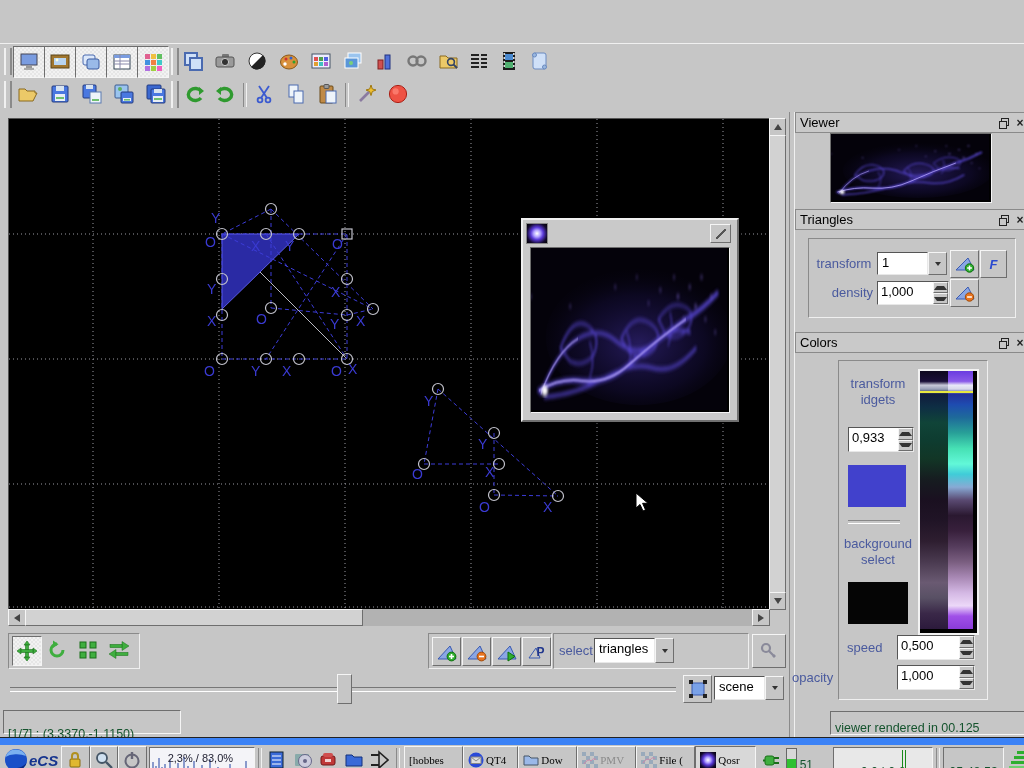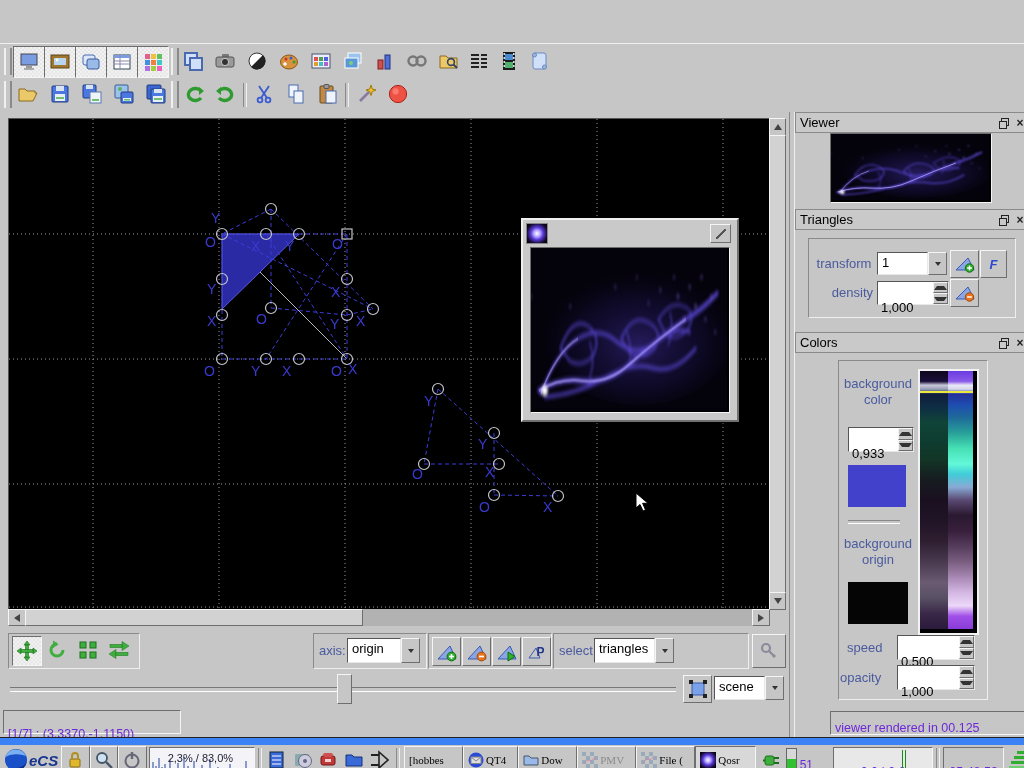--- a/index.html
+++ b/index.html
@@ -27,21 +27,21 @@
   .ptitle{background:#c9c9c9;border:1px solid #8a8a8a;display:flex;align-items:center;padding:0 4px;}
   .ptitle .txt{flex:1;font-size:13px;}
   .dockbtn{width:14px;height:13px;margin-left:3px;display:flex;align-items:center;justify-content:center;
            font-size:12px;line-height:10px;color:#222;}
   .floatglyph{position:relative;width:9px;height:9px;}
   .floatglyph:before{content:"";position:absolute;left:2px;top:0;width:6px;height:6px;border:1px solid #222;}
   .floatglyph:after{content:"";position:absolute;left:0;top:3px;width:6px;height:6px;border:1px solid #222;background:#c9c9c9;}
   .plabel{color:#4a5a9e;font-size:13px;}
   
   .spin{display:flex;}
-  .spin .val{flex:1;padding:2px 3px;font-size:13px;margin-top:16px;}
+  .spin .val{flex:1;padding:2px 3px;font-size:13px;}
   .spinbtns{width:15px;display:flex;flex-direction:column;}
   .spinbtns div{flex:1;display:flex;align-items:center;justify-content:center;}
   .tri-up{width:0;height:0;border-left:3px solid transparent;border-right:3px solid transparent;border-bottom:4px solid #333;}
   .tri-dn{width:0;height:0;border-left:3px solid transparent;border-right:3px solid transparent;border-top:4px solid #333;}
   .dd{display:flex;}
   .dd .val{flex:1;background:#fff;border:1px solid;border-color:#555 #e8e8e8 #e8e8e8 #555;padding:2px 4px;font-size:13px;}
   .ddbtn{width:17px;display:flex;align-items:center;justify-content:center;}
   
   .sbtrack{background:#b2b2b2;}
   .sbthumb{background:#d2d2d2;}
@@ -59,21 +59,21 @@
   .dseg{stroke:#3c3cd8;fill:none;stroke-dasharray:4 3;stroke-width:1;}
   .dpoly{stroke:#3c3cd8;fill:none;stroke-dasharray:4 3;stroke-width:1;}
   .ftri{fill:#2a2aa4;stroke:#5a5ae0;stroke-width:1;}
   .ehandle{stroke:#c2c2cc;fill:none;stroke-width:1.2;}
   .gline{stroke:#b8b8c0;stroke-width:1;}
   .elabel{fill:#3a3ad2;font-family:"Liberation Sans",sans-serif;font-size:14px;}
   
   .task{display:flex;align-items:center;gap:2px;padding:0 4px;height:27px;font-size:11px;}
   .task.out{border:1px solid;border-color:#f5f5f5 #6e6e6e #6e6e6e #f5f5f5;font-family:Liberation Serif, serif;}
   .task.active{border-color:#6e6e6e #f5f5f5 #f5f5f5 #6e6e6e;background:#d8d8d8;}
-  .blue-num{color:#6d28d9;margin-top:24px;}
+  .blue-num{color:#14532d;margin-top:24px;}
   .diagbtn{background:linear-gradient(135deg,transparent 44%,#555 44%,#555 56%,transparent 56%);width:10px;height:10px;}
 </style>
 </head>
 <body>
 
 <div id="screen">
 
   <svg width="0" height="0" style="position:absolute">
     <defs>
       <radialGradient id="haze" cx="50%" cy="55%" r="60%">
@@ -515,29 +515,20 @@
       <svg width="22" height="22">
           <g fill="#3fae3f" stroke="#1a701a" stroke-width="0.5">
             <polygon points="21,7 14,2.5 14,11.5"></polygon>
             <rect x="2" y="5.4" width="12" height="3.2"></rect>
             <polygon points="1,15 8,10.5 8,19.5"></polygon>
             <rect x="8" y="13.4" width="12" height="3.2"></rect>
           </g>
         </svg>
     </div>
   </div>
-  <div class="abs gframe" style="left:313px;top:633px;width:112px;height:34px">
-    <span class="abs plabel" style="left:5px;top:9px">axis:</span>
-    <div class="abs dd" style="left:33px;top:4px;width:73px;height:25px">
-      <div class="val">origin</div>
-      <div class="ddbtn out">
-          <div class="tri-dn"></div>
-        </div>
-    </div>
-  </div>
   <div class="abs gframe" style="left:428px;top:633px;width:122px;height:34px">
     <div class="abs cbtn out" style="left:3px;top:3px;width:27px;height:27px">
       <svg width="22" height="22">
           <polygon points="2,18 20,18 14,5" fill="#8aa6e4" stroke="#3a5ab0"></polygon>
           <circle cx="15.5" cy="15.5" r="4.4" fill="#2fae2f" stroke="#0c700c"></circle>
           <line x1="15.5" y1="13" x2="15.5" y2="18" stroke="#fff" stroke-width="1.6"></line>
           <line x1="13" y1="15.5" x2="18" y2="15.5" stroke="#fff" stroke-width="1.6"></line>
         </svg>
     </div>
     <div class="abs cbtn out" style="left:33px;top:3px;width:27px;height:27px">
@@ -669,55 +660,55 @@
   <div class="abs ptitle" style="left:795px;top:332px;width:227px;height:19px">
     <span class="txt">Colors</span>
     <span class="dockbtn">
         <span class="floatglyph"></span>
       </span>
     <span class="dockbtn" style="font-weight:bold">
         <span>×</span>
       </span>
   </div>
   <div class="abs gframe" style="left:838px;top:360px;width:148px;height:338px"></div>
-  <div class="abs plabel" style="left:840px;top:376px;width:76px;text-align:center;line-height:16px;height:34px;overflow:hidden">background color</div>
+  <div class="abs plabel" style="left:840px;top:376px;width:76px;text-align:center;line-height:16px;height:34px;overflow:hidden">transform idgets</div>
   <div class="abs spin field" style="left:848px;top:427px;width:64px;height:23px">
     <div class="val">0,933</div>
     <div class="spinbtns">
         <div class="out">
           <div class="tri-up"></div>
         </div>
         <div class="out">
           <div class="tri-dn"></div>
         </div>
       </div>
   </div>
   <div class="abs" style="left: 848px; top: 465px; width: 58px; height: 42px; background: rgb(65, 65, 204);"></div>
   <div class="abs" style="left:848px;top:520px;width:52px;height:2px;border-top:1px solid #888;border-bottom:1px solid #fff"></div>
-  <div class="abs plabel" style="left:840px;top:536px;width:76px;text-align:center;line-height:16px;height:34px;overflow:hidden">background origin</div>
+  <div class="abs plabel" style="left:840px;top:536px;width:76px;text-align:center;line-height:16px;height:34px;overflow:hidden">background select</div>
   <div class="abs" style="left: 848px; top: 582px; width: 60px; height: 42px; background: rgb(5, 5, 5);"></div>
 
   <div class="abs" style="left:918px;top:369px;width:57px;height:262px;border:2px solid #f2f2f2;background:#000">
     <div class="abs" style="left: 0px; top: 0px; width: 28px; height: 258px; background: linear-gradient(rgb(14, 8, 30) 0%, rgb(26, 14, 56) 4%, rgb(200, 200, 216) 5.5%, rgb(154, 160, 184) 7%, rgb(16, 28, 60) 9%, rgb(14, 46, 68) 14%, rgb(16, 68, 56) 20%, rgb(14, 60, 48) 27%, rgb(18, 54, 38) 34%, rgb(22, 28, 32) 42%, rgb(26, 16, 32) 50%, rgb(32, 20, 38) 58%, rgb(46, 30, 48) 66%, rgb(74, 58, 80) 74%, rgb(106, 90, 114) 82%, rgb(88, 80, 100) 88%, rgb(58, 40, 72) 94%, rgb(44, 26, 60) 100%);"></div>
     <div class="abs" style="left: 28px; top: 0px; width: 25px; height: 258px; background: linear-gradient(rgb(106, 60, 224) 0%, rgb(138, 90, 232) 4%, rgb(232, 232, 248) 5.5%, rgb(216, 216, 234) 7%, rgb(36, 48, 154) 9%, rgb(30, 76, 176) 13%, rgb(30, 106, 154) 18%, rgb(40, 160, 152) 24%, rgb(70, 224, 180) 30%, rgb(98, 248, 216) 36%, rgb(64, 204, 216) 40%, rgb(136, 170, 212) 45%, rgb(90, 74, 114) 50%, rgb(42, 24, 48) 56%, rgb(56, 32, 60) 62%, rgb(85, 60, 92) 68%, rgb(122, 94, 128) 74%, rgb(168, 136, 180) 80%, rgb(212, 184, 228) 86%, rgb(236, 216, 248) 91%, rgb(160, 80, 232) 95%, rgb(138, 60, 216) 100%);"></div>
     <div class="abs" style="left: 0px; width: 53px; height: 2px; background: rgb(232, 232, 64); top: 7.5%;"></div>
   </div>
   <span class="abs plabel" style="left:847px;top:640px">speed</span>
   <div class="abs spin field" style="left:897px;top:635px;width:76px;height:23px">
     <div class="val">0,500</div>
     <div class="spinbtns">
         <div class="out">
           <div class="tri-up"></div>
         </div>
         <div class="out">
           <div class="tri-dn"></div>
         </div>
       </div>
   </div>
-  <span class="abs plabel" style="left:840px;top:670px">opacity</span>
+  <span class="abs plabel" style="left:792px;top:670px">opacity</span>
   <div class="abs spin field" style="left:897px;top:665px;width:76px;height:23px">
     <div class="val">1,000</div>
     <div class="spinbtns">
         <div class="out">
           <div class="tri-up"></div>
         </div>
         <div class="out">
           <div class="tri-dn"></div>
         </div>
       </div>

